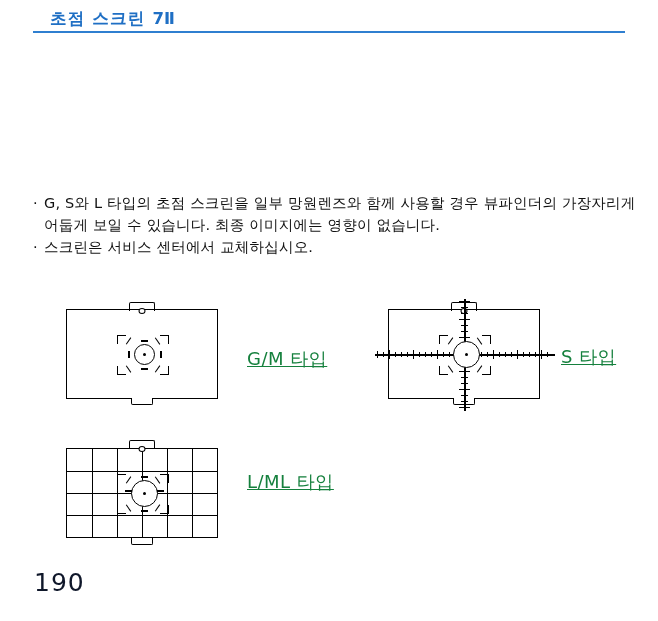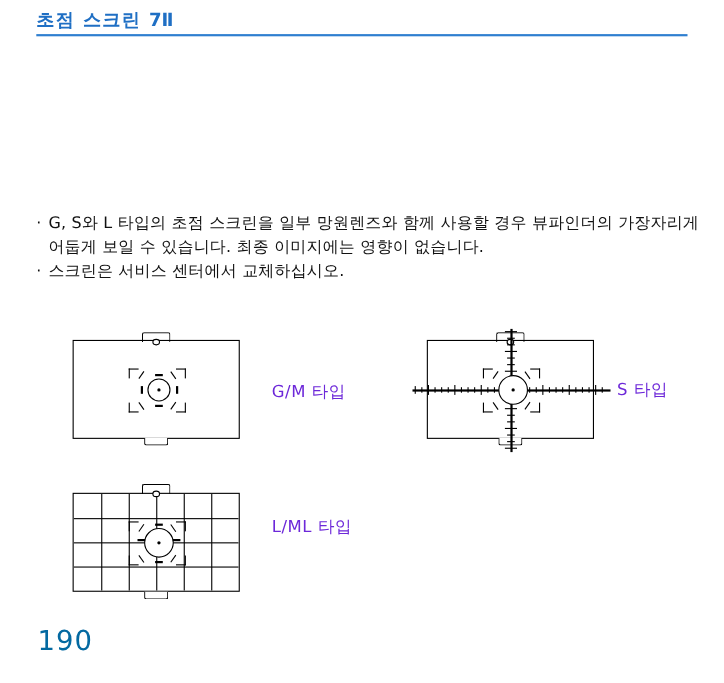--- a/index.html
+++ b/index.html
@@ -18,21 +18,21 @@
   .page {
     position: absolute;
     left: 0; top: 0;
     width: 658px;
     height: 621px;
   }
 
   
   .heading {
     position: absolute;
-    left: 33px;
+    left: 50px;
     top: 8px;
     font-size: 16.5px;
     font-weight: bold;
     letter-spacing: 1.2px;
     color: #1f6fc4;
     white-space: nowrap;
   }
   .heading .roman {
     letter-spacing: 0px;
   }
@@ -136,24 +136,25 @@
     width: 22px;
     height: 7px;
     border: 1.6px solid #000;
     border-top: none;
     border-radius: 0 0 2px 2px;
     background: #fff;
   }
 
   .diag-label {
     position: absolute;
-    font-size: 15px;
+    font-size: 18px;
     letter-spacing: 0.5px;
-    color: #6d28d9;
+    color: #15803d;
     white-space: nowrap;
+    text-decoration: underline;
   }
 
   
   .reticle {
     position: absolute;
   }
   .af-circle {
     position: absolute;
     border: 1.7px solid #000;
     border-radius: 50%;
@@ -223,21 +224,21 @@
     background: #000;
   }
 
   
   .pagenum {
     position: absolute;
     left: 34px;
     top: 568px;
     font-size: 25px;
     letter-spacing: 1px;
-    color: #0369a1;
+    color: #0f172a;
   }
 </style>
 </head>
 <body>
 
 <div class="page">
 
   <div class="heading">
     <span>초점 스크린</span>
     <span class="roman">7Ⅱ</span>

